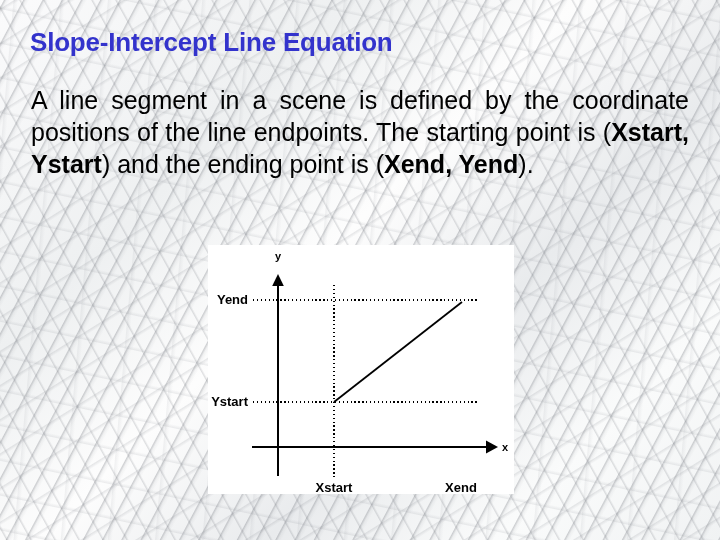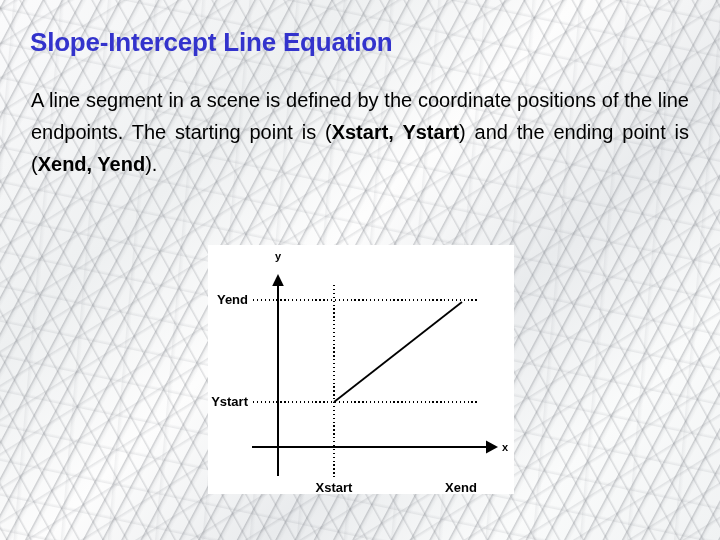--- a/index.html
+++ b/index.html
@@ -69,21 +69,21 @@
     letter-spacing: -0.2px;
     white-space: nowrap;
   }
 
   
   #body-text {
     position: absolute;
     left: 31px;
     top: 84px;
     width: 658px;
-    font-size: 20px;
+    font-size: 25px;
     line-height: 32px;
     color: #000000;
     text-align: justify;
     text-justify: inter-word;
   }
   #body-text b { font-weight: bold; }
 
   
   #figure {
     position: absolute;

